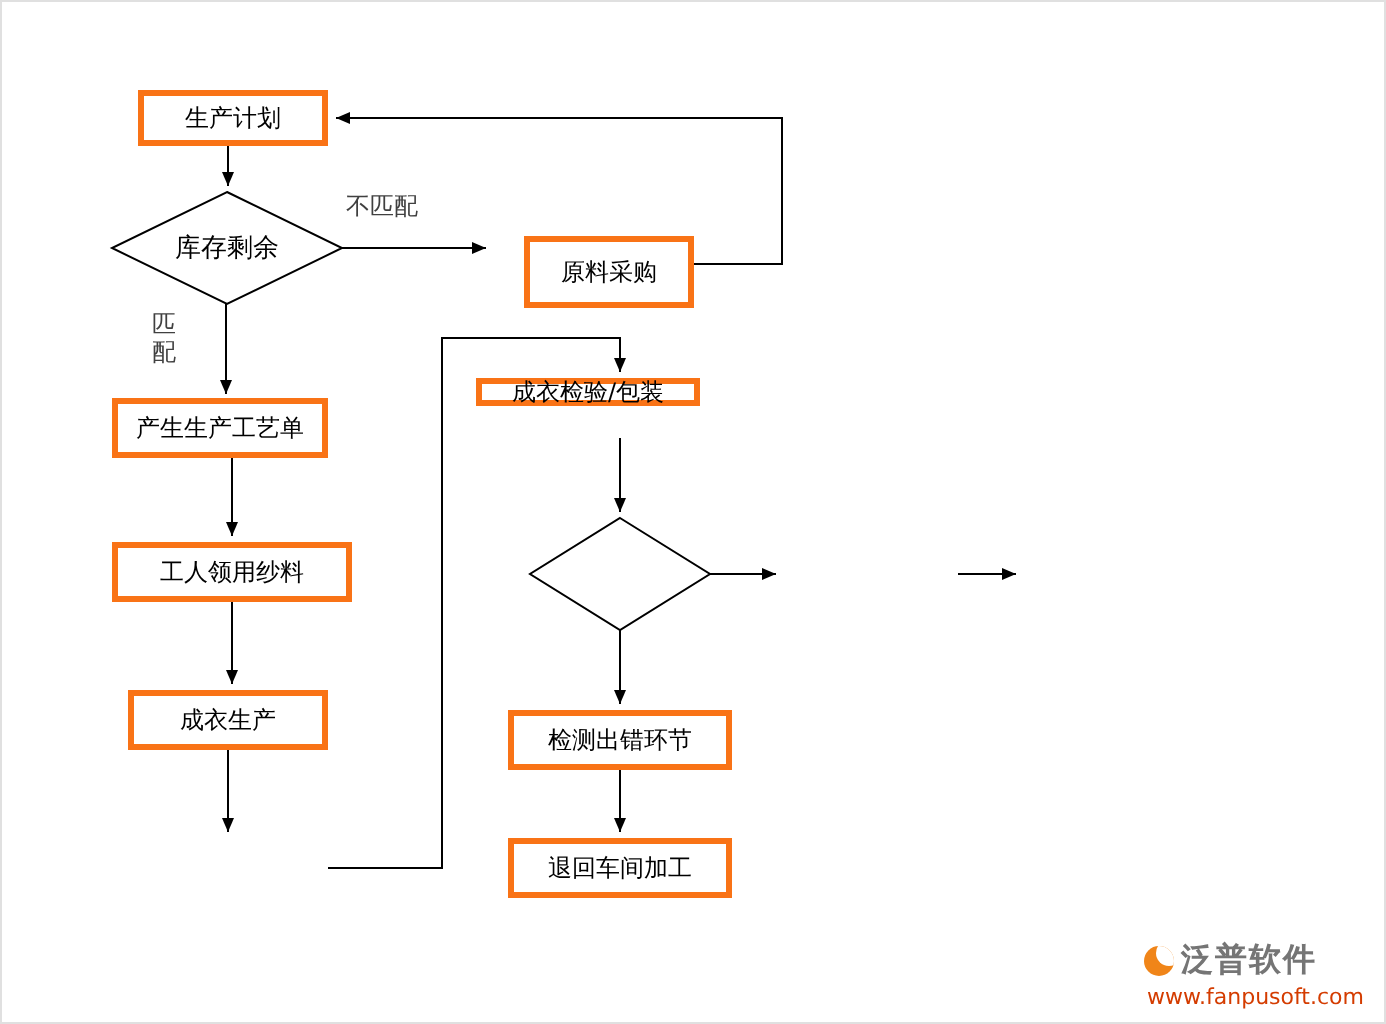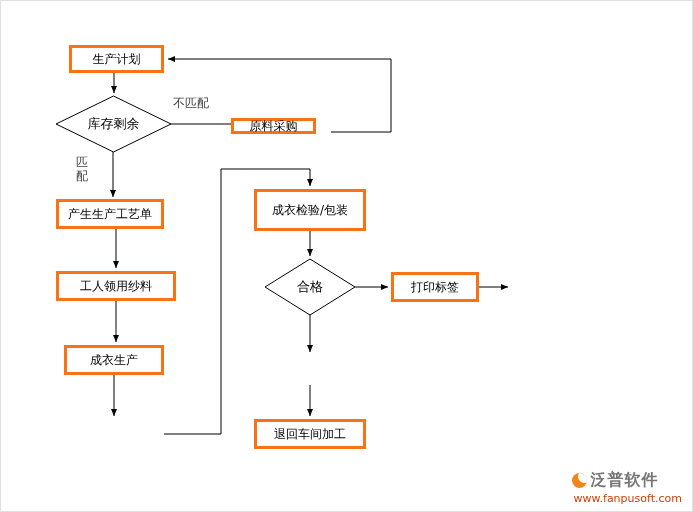--- a/index.html
+++ b/index.html
@@ -90,40 +90,39 @@
     <path d="M163 433 L220 433 L220 168 L309 168 L309 185" fill="none" stroke="#000" marker-end="url(#arrow)"></path>
     <path d="M309 218 L309 255" fill="none" stroke="#000" marker-end="url(#arrow)"></path>
     <path d="M354 286 L387 286" fill="none" stroke="#000" marker-end="url(#arrow)"></path>
     <path d="M478 286 L507 286" fill="none" stroke="#000" marker-end="url(#arrow)"></path>
     <path d="M309 314 L309 351" fill="none" stroke="#000" marker-end="url(#arrow)"></path>
     <path d="M309 384 L309 415" fill="none" stroke="#000" marker-end="url(#arrow)"></path>
   </svg>
 
   <div class="box" style="left:68px;top:44px;width:95px;height:28px">生产计划</div>
 
-  <div class="box" style="left:230px;top:117px;width:85px;height:16px">原料采购</div>
+  <div class="box" style="left:261px;top:117px;width:85px;height:36px">原料采购</div>
 
   <div class="box" style="left:55px;top:198px;width:108px;height:30px">产生生产工艺单</div>
 
   <div class="box" style="left:55px;top:270px;width:120px;height:30px">工人领用纱料</div>
 
   <div class="box" style="left:63px;top:344px;width:100px;height:30px">成衣生产</div>
 
 
-  <div class="box" style="left:253px;top:188px;width:112px;height:42px">成衣检验/包装</div>
-
-  <div class="box" style="left:390px;top:271px;width:88px;height:30px">打印标签</div>
+  <div class="box" style="left:237px;top:188px;width:112px;height:14px">成衣检验/包装</div>
 
 
+
+  <div class="box" style="left:253px;top:354px;width:112px;height:30px">检测出错环节</div>
 
   <div class="box" style="left:253px;top:418px;width:112px;height:30px">退回车间加工</div>
 
   <div class="dlabel" style="left:55px;top:95px;width:115px;height:56px">库存剩余</div>
 
-  <div class="dlabel" style="left:264px;top:258px;width:90px;height:56px">合格</div>
 
   <div class="edge-label" style="left:172px;top:94px">不匹配</div>
 
   <div class="edge-label vertical" style="left:74px;top:155px;width:14px">匹配</div>
 
   <div class="watermark">
     <div class="brand-row">
       <span class="logo-crescent"></span>
       <span class="brand">泛普软件</span>
     </div>

